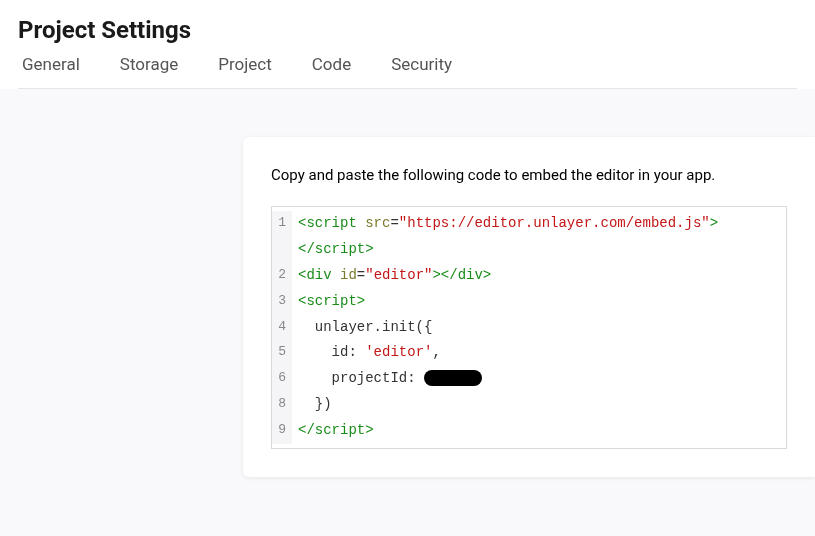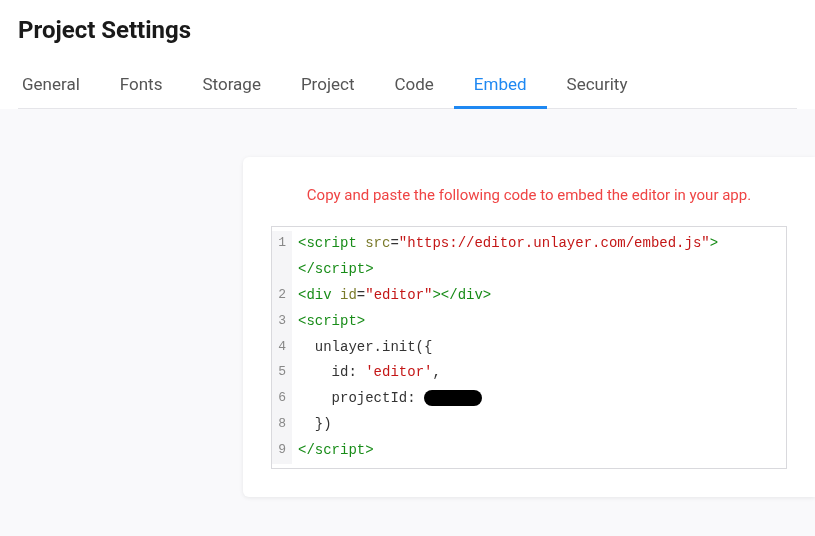--- a/index.html
+++ b/index.html
@@ -12,21 +12,20 @@
       color: #333;
     }
     .header {
       background: #fff;
       padding: 16px 18px 0 18px;
     }
     .page-title {
       font-size: 24px;
       font-weight: 700;
       color: #1a1a1a;
-      margin-bottom: 20px;
     }
     .tabs {
       display: flex;
       gap: 0;
       border-bottom: 1px solid #e5e5e9;
     }
     .tab {
       padding: 10px 20px 12px 20px;
       font-size: 17px;
       color: #555;
@@ -52,24 +51,23 @@
       padding: 28px 28px 28px 28px;
     }
     .card-title {
       font-size: 22px;
       font-weight: 400;
       color: #333;
       margin-bottom: 10px;
     }
     .card-desc {
       font-size: 15px;
-      color: #ef4444;
+      color: #000000;
       margin-bottom: 20px;
       line-height: 1.4;
-      text-align: center;
     }
     .code-block {
       border: 1px solid #d9d9dd;
       background: #fff;
       font-family: "SFMono-Regular", Consolas, "Liberation Mono", Menlo, monospace;
       font-size: 14px;
       line-height: 1.85;
       overflow: auto;
     }
     .code-inner {
@@ -113,25 +111,23 @@
       top: -1px;
     }
   </style>
 </head>
 <body>
 
 <div class="header">
   <h1 class="page-title">Project Settings</h1>
   <div class="tabs">
     <div class="tab">General</div>
-    <div class="tab">Fonts</div>
     <div class="tab">Storage</div>
     <div class="tab">Project</div>
     <div class="tab">Code</div>
-    <div class="tab active">Embed</div>
     <div class="tab">Security</div>
   </div>
 </div>
 
 <div class="content">
   <div class="card">
     <p class="card-desc">Copy and paste the following code to embed the editor in your app.</p>
     <div class="code-block">
       <div class="code-inner" id="code-inner">
           <div class="code-line">

